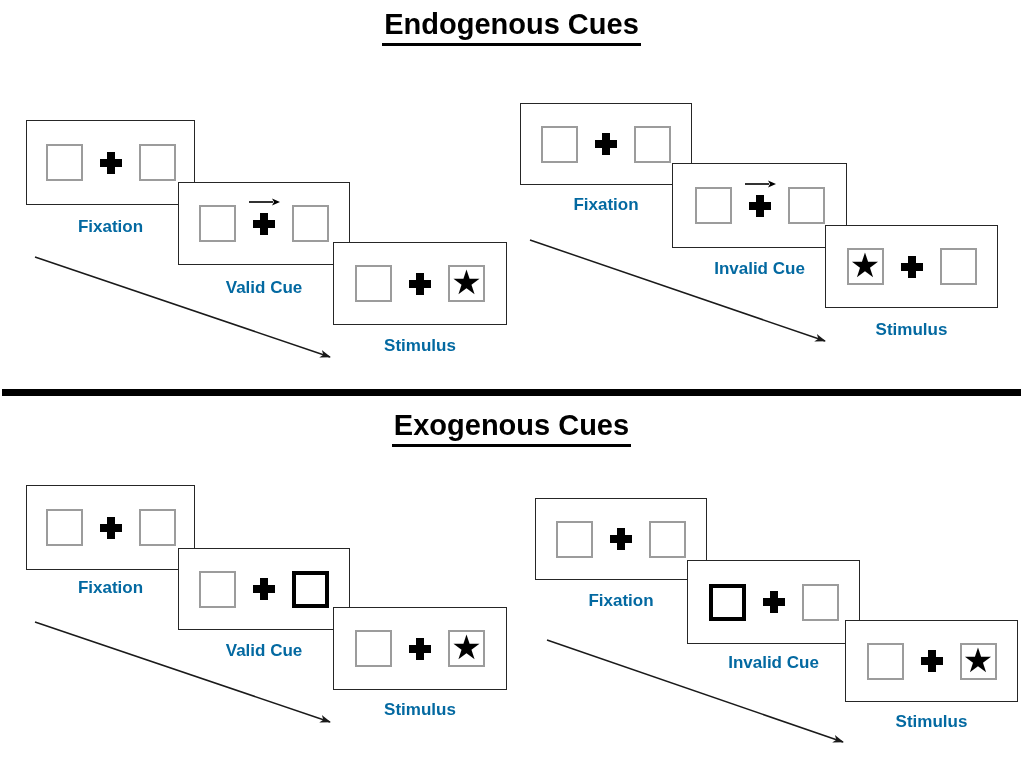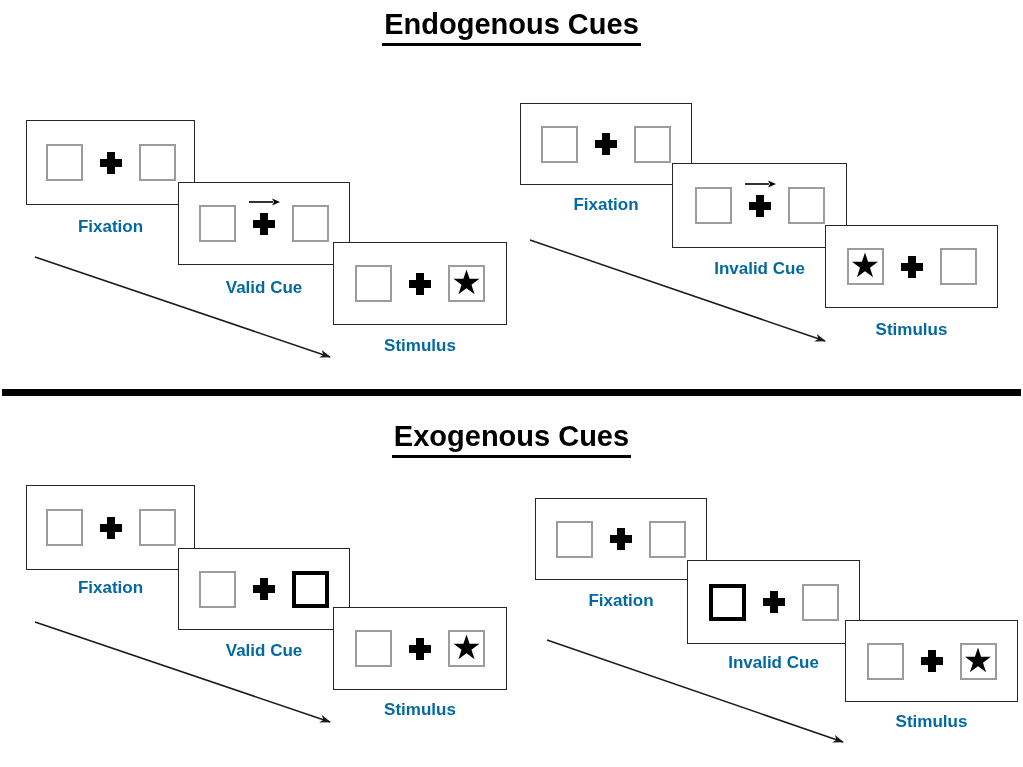--- a/index.html
+++ b/index.html
@@ -16,21 +16,21 @@
     text-align:center;
   }
   .section-title span{
     display:inline-block;
     font-size:29px;font-weight:bold;color:#000;
     border-bottom:3px solid #000;
     padding:0 2px 2px 2px;
     line-height:1.15;
   }
   #title-endo{top:8px;}
-  #title-exo{top:420px;}
+  #title-exo{top:409px;}
   
   .divider{
     position:absolute;left:2px;top:389px;
     width:1019px;height:7px;background:#000;
   }
   
   #arrows{
     position:absolute;left:0;top:0;width:1023px;height:767px;
     pointer-events:none;
   }

